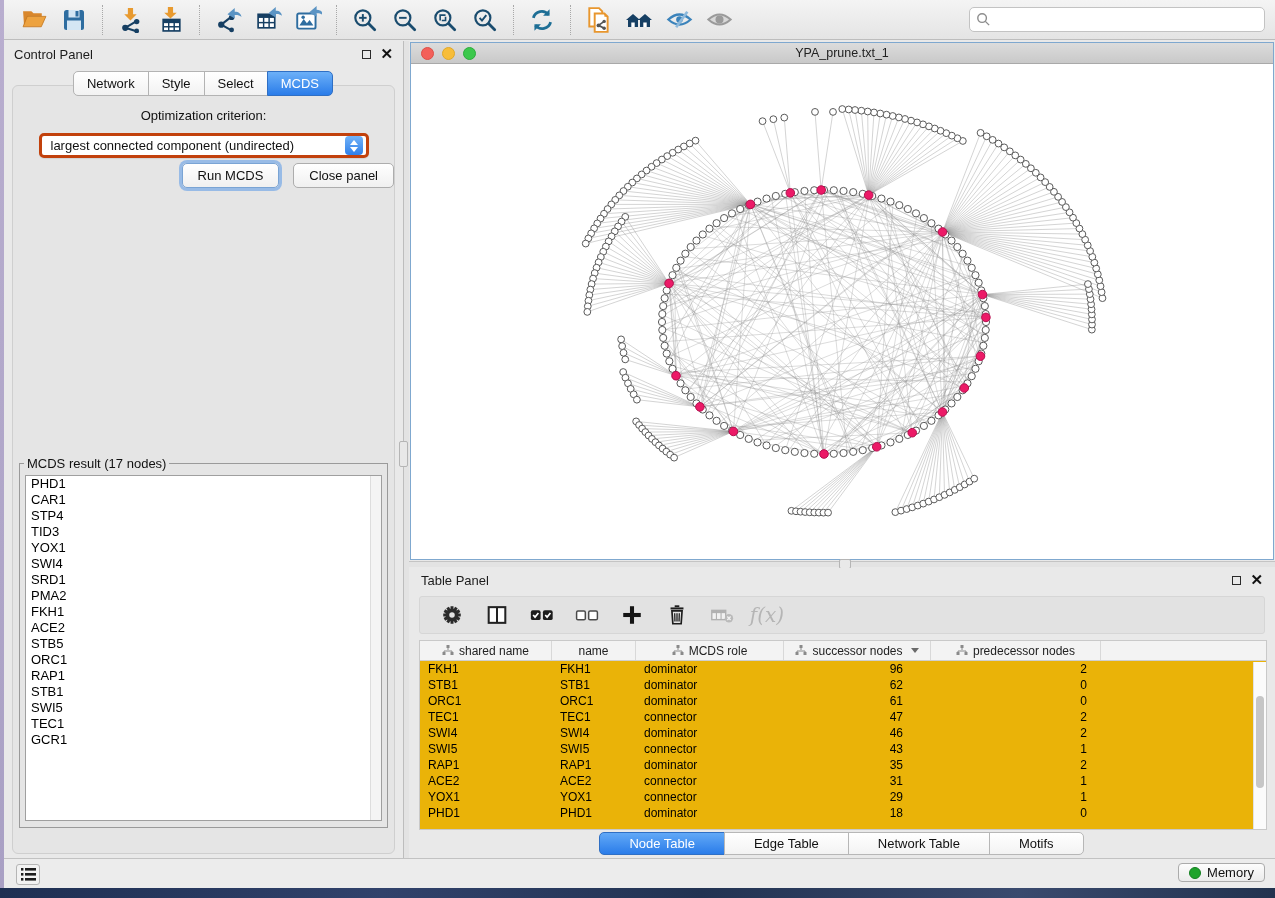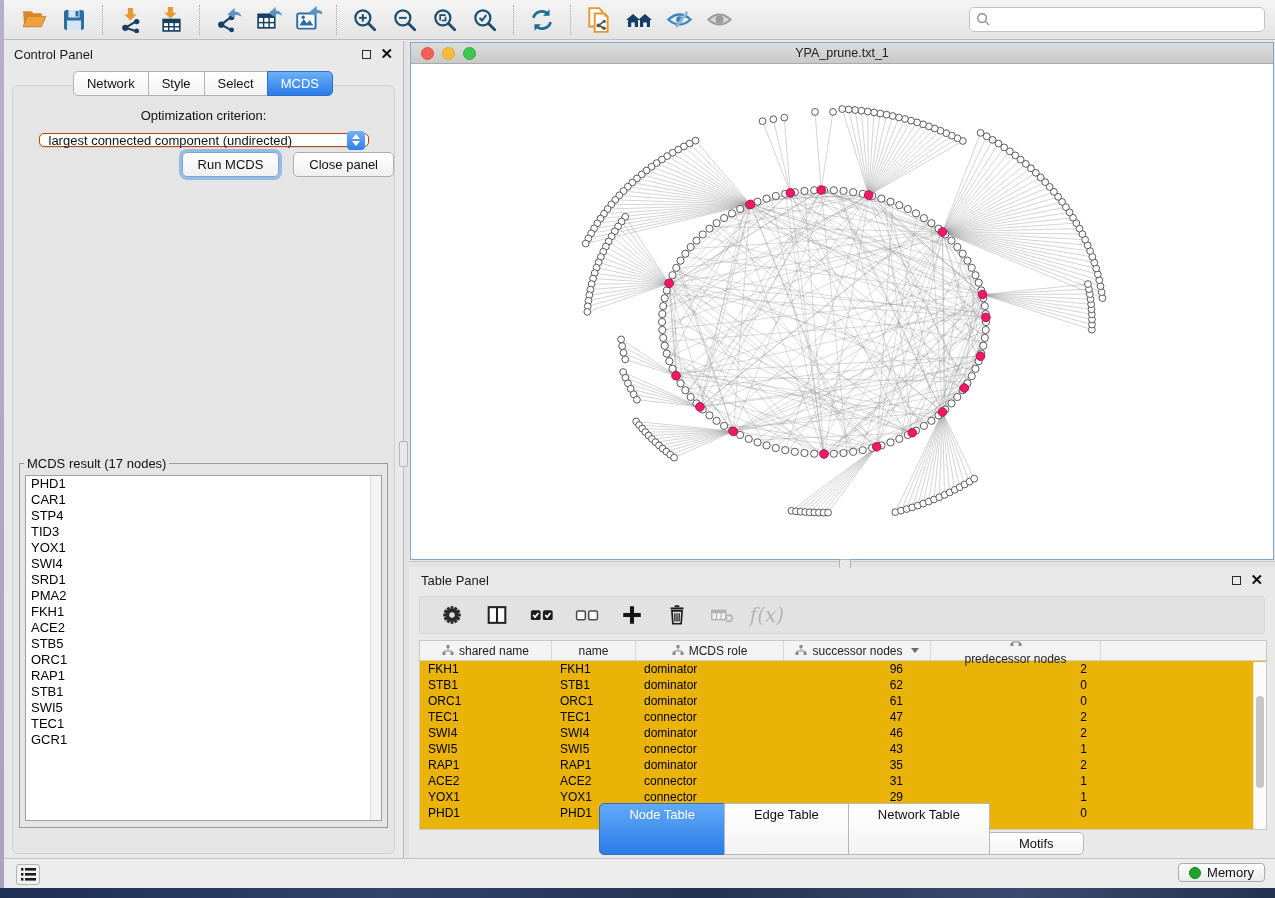--- a/index.html
+++ b/index.html
@@ -36,21 +36,21 @@
   .close-x { font-size:15px; font-weight:bold; color:#111; line-height:10px; }
   #cp-tabs { display:flex; justify-content:center; margin-top:4px; position:relative; z-index:2; }
   .cp-tab { font-size:13px; padding:4px 13px; background:linear-gradient(#ffffff,#f2f2f2); border:1px solid #b3b3b3;
      margin-left:-1px; color:#111; }
   .cp-tab:first-child { border-radius:5px 0 0 5px; }
   .cp-tab:last-child { border-radius:0 5px 5px 0; }
   .cp-tab.active { background:linear-gradient(#6cb0f8,#2a7ce9); color:#fff; border-color:#2f6fc4; }
   #cp-inner { position:absolute; left:8px; right:8px; top:44px; bottom:4px; background:#e5e5e5;
      border:1px solid #cfcfcf; border-radius:6px; }
   #opt-label { text-align:center; font-size:13px; margin-top:22px; color:#111; }
-  #criterion-select { margin:10px auto 0; width:330px; height:14px; background:#fff; border:1px solid #c2410c;
+  #criterion-select { margin:10px auto 0; width:330px; height:25px; background:#fff; border:3px solid #c2410c;
      border-radius:5px; display:flex; align-items:center; font-size:13px; padding-left:9px; color:#111;
      box-shadow:0 1px 1px rgba(0,0,0,.08); }
   #criterion-stepper { margin-left:auto; margin-right:3px; width:18px; height:19px; border-radius:4px;
      background:linear-gradient(#72b3f8,#2f7fe9); display:flex; flex-direction:column; align-items:center; justify-content:center; gap:2px; }
   .step-up { width:0; height:0; border-left:4px solid transparent; border-right:4px solid transparent; border-bottom:5px solid #fff; }
   .step-dn { width:0; height:0; border-left:4px solid transparent; border-right:4px solid transparent; border-top:5px solid #fff; }
   #cp-buttons { display:flex; justify-content:flex-end; gap:14px; margin-top:5px; }
   .cp-btn { font-size:13px; padding:4px 15px; background:linear-gradient(#ffffff,#f0f0f0); border:1px solid #adadad;
      border-radius:5px; color:#111; }
   .cp-btn.focused { box-shadow:0 0 0 3px rgba(110,165,230,.65); border-color:#7aa4d4; }
@@ -91,21 +91,21 @@
   .caret-down { width:0; height:0; border-left:4px solid transparent; border-right:4px solid transparent; border-top:5px solid #6a6a6a; margin-left:3px; }
   .nt-row { display:flex; height:16px; }
   .nt-c { font-size:12px; line-height:16px; color:#000; overflow:hidden; white-space:nowrap; }
   .nt-c.left { padding-left:8px; text-align:left; }
   .nt-c.num { text-align:right; }
   #nt-scroll { position:absolute; right:0; top:21px; bottom:0; width:13px; background:#fbfbfb; border-left:1px solid #e2e2e2; }
   #nt-thumb { position:absolute; left:2px; top:34px; width:8px; height:92px; background:#c6c6c6; border-radius:4px; }
   #tp-tabs { position:absolute; left:0; right:0; bottom:3px; display:flex; justify-content:center; }
   .tp-tab { font-size:13px; padding:3px 29px; background:linear-gradient(#ffffff,#f3f3f3); border:1px solid #b7b7b7; margin-left:-1px; color:#111; }
   .tp-tab:first-child { border-radius:5px 0 0 5px; }
-  .tp-tab:last-child { border-radius:0 5px 5px 0;margin-top:29px; }
+  .tp-tab:last-child { border-radius:0 5px 5px 0; }
   .tp-tab.active { background:linear-gradient(#62a9f7,#2a7ce9); color:#fff; border-color:#2f6fc4; }
 
   
   #statusbar { position:absolute; left:0; top:858px; width:1271px; height:30px; background:#ececec; border-top:1px solid #c2c2c2; }
   #status-list-btn { position:absolute; left:12px; top:5px; width:24px; height:21px; background:#f2f2f2; border:1px solid #b5b5b5; border-radius:3px;
      display:flex; align-items:center; justify-content:center; }
   #memory-btn { position:absolute; right:10px; top:4px; height:19px; background:linear-gradient(#fdfdfd,#ebebeb);
      border:1px solid #ababab; border-radius:4px; display:flex; align-items:center; gap:6px; padding:0 10px; }
   #memory-dot { width:12px; height:12px; border-radius:50%; background:#1fa32c; border:1px solid #148021; }
   #memory-label { font-size:13px; color:#111; }
@@ -1119,21 +1119,21 @@
               <div class="nt-h" style="width: 147px;">
                 <svg width="12" height="11" viewBox="0 0 12 11" class="hicon">
                   <path d="M6 3v2M2 7V6h8v1" fill="none" stroke="#8a8a8a" stroke-width="1"></path>
                   <rect x="4.5" y="0" width="3" height="3" fill="#8a8a8a"></rect>
                   <rect x="0.5" y="7" width="3" height="3" fill="#8a8a8a"></rect>
                   <rect x="8.5" y="7" width="3" height="3" fill="#8a8a8a"></rect>
                 </svg>
                 <span>successor nodes</span>
                 <span class="caret-down"></span>
               </div>
-              <div class="nt-h" style="width: 170px; flex-direction: column;">
+              <div class="nt-h" style="width: 170px;">
                 <svg width="12" height="11" viewBox="0 0 12 11" class="hicon">
                   <path d="M6 3v2M2 7V6h8v1" fill="none" stroke="#8a8a8a" stroke-width="1"></path>
                   <rect x="4.5" y="0" width="3" height="3" fill="#8a8a8a"></rect>
                   <rect x="0.5" y="7" width="3" height="3" fill="#8a8a8a"></rect>
                   <rect x="8.5" y="7" width="3" height="3" fill="#8a8a8a"></rect>
                 </svg>
                 <span>predecessor nodes</span>
               </div>
               <div class="nt-h" style="flex: 1 1 0%; border-right: none;"></div>
             </div>

